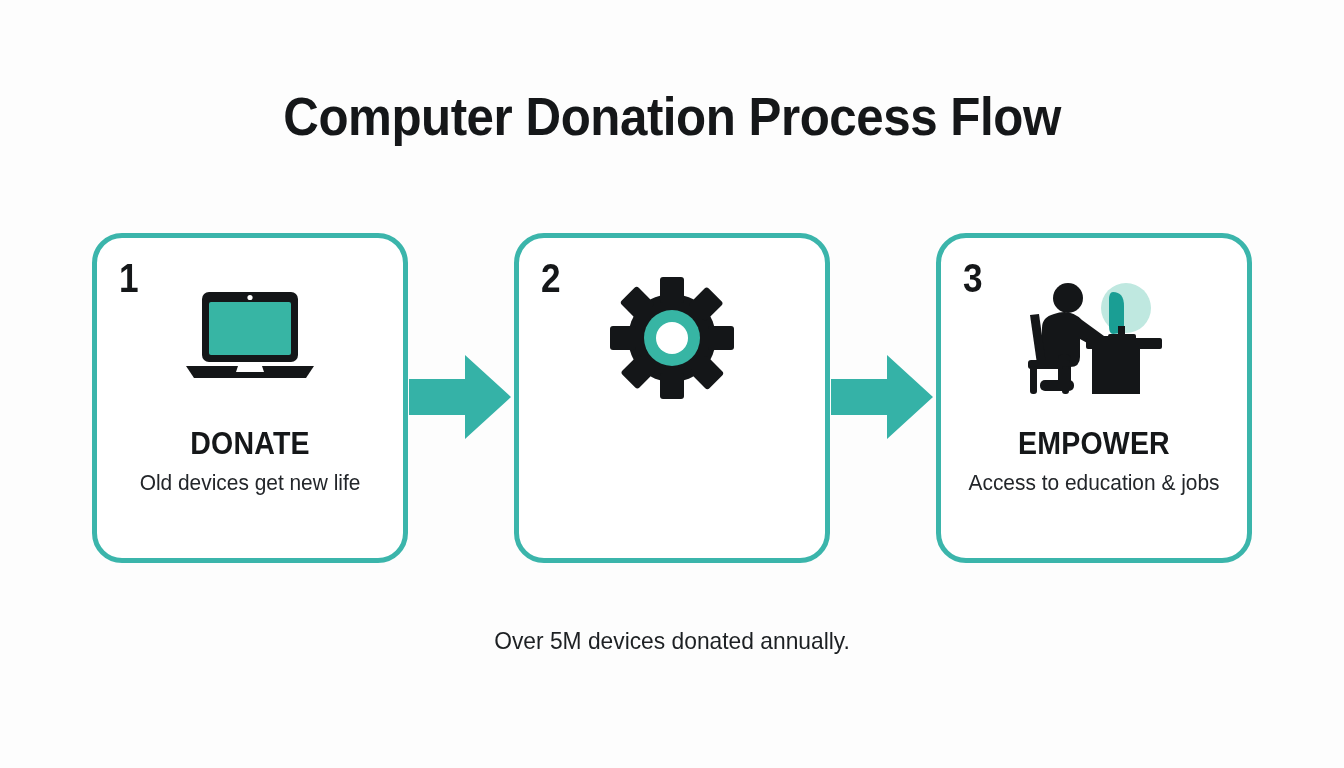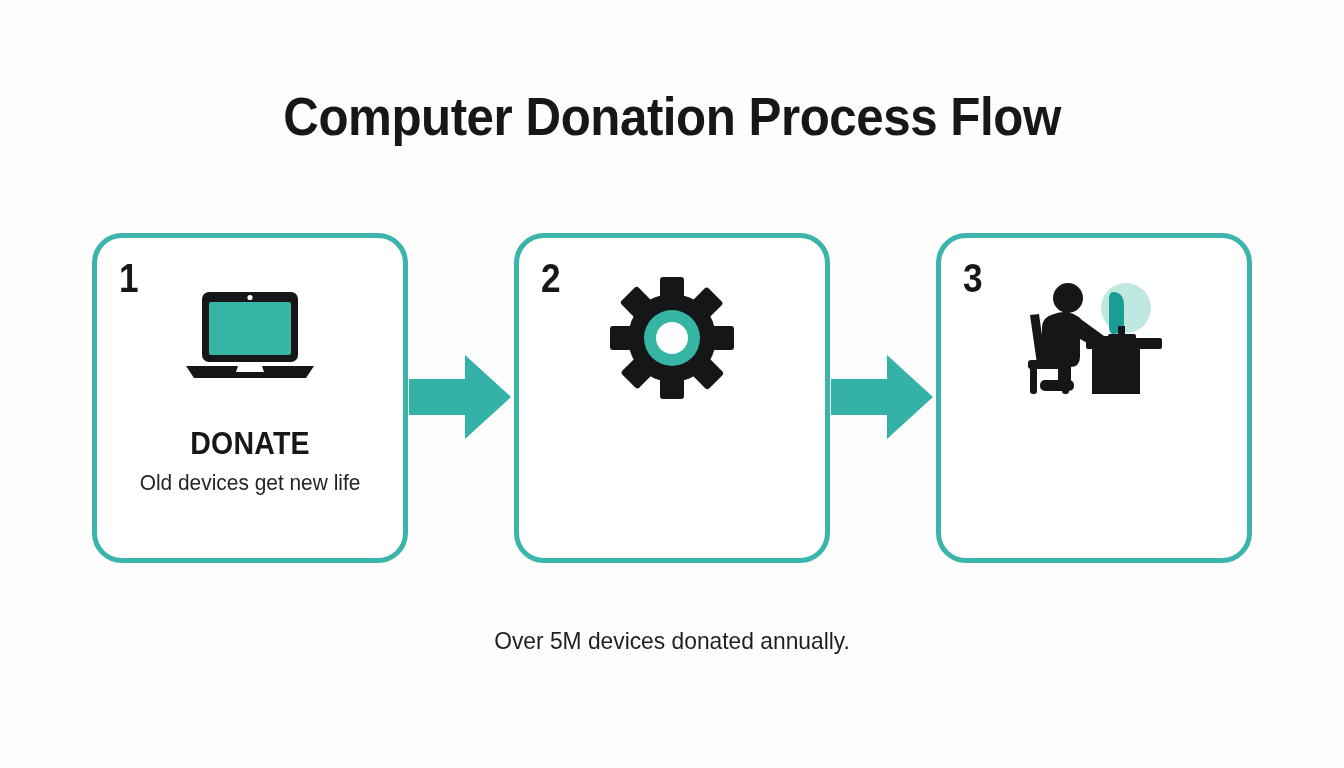--- a/index.html
+++ b/index.html
@@ -223,19 +223,23 @@
 
             <rect x="68" y="58" width="76" height="11" rx="2" fill="#141618"></rect>
             <rect x="74" y="66" width="48" height="48" fill="#141618"></rect>
 
             <path d="M95 12 q11 0 11 14 v20 q0 8 -11 8 q-4 0 -4 -8 v-26 q0 -8 4 -8 z" fill="#1a9e94"></path>
             <rect x="100" y="46" width="7" height="10" fill="#141618"></rect>
             <rect x="90" y="54" width="28" height="6" rx="2" fill="#141618"></rect>
           </svg>
         </span>
       </div>
+      <div class="text-area">
+        <div class="step-title">EMPOWER</div>
+        <div class="step-desc">Access to education &amp; jobs</div>
+      </div>
     </div>
 
   </div>
 
   <div class="footnote">Over 5M devices donated annually.</div>
 
 </div>
 
 </body></html>

